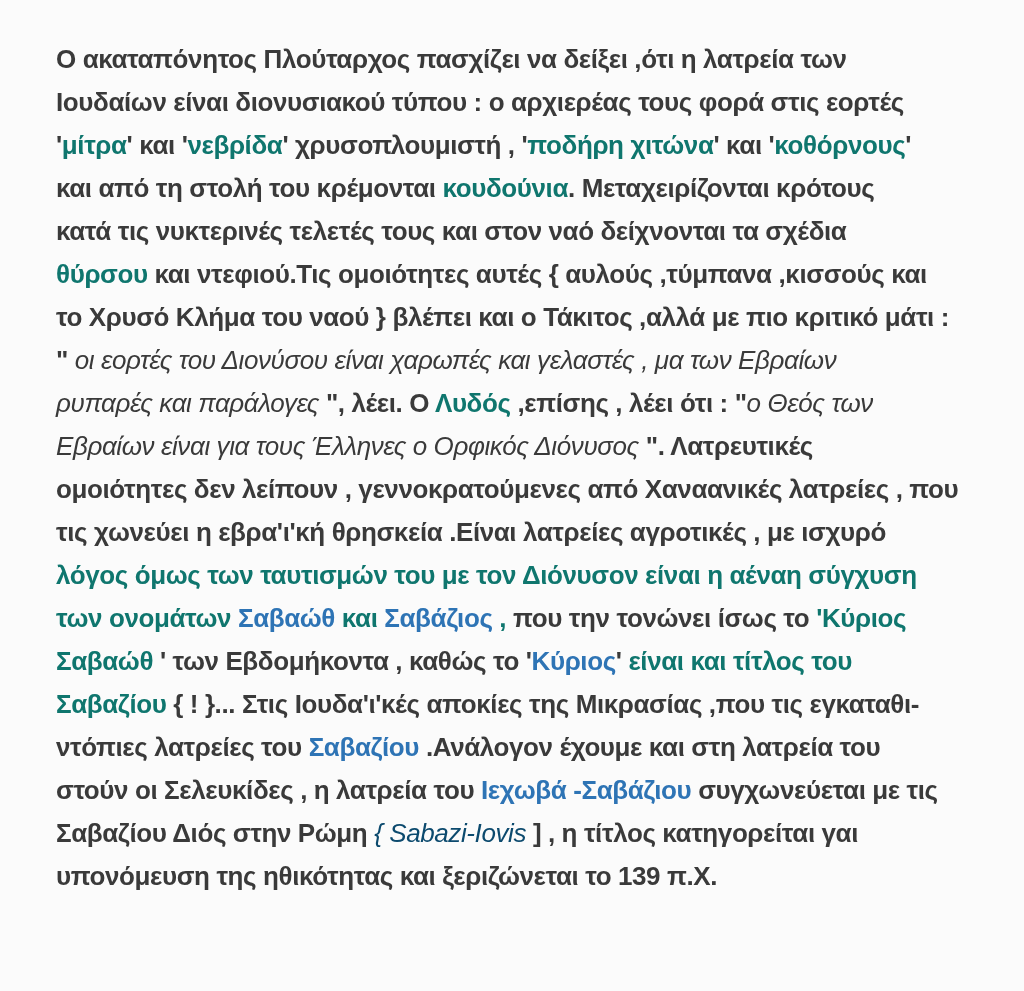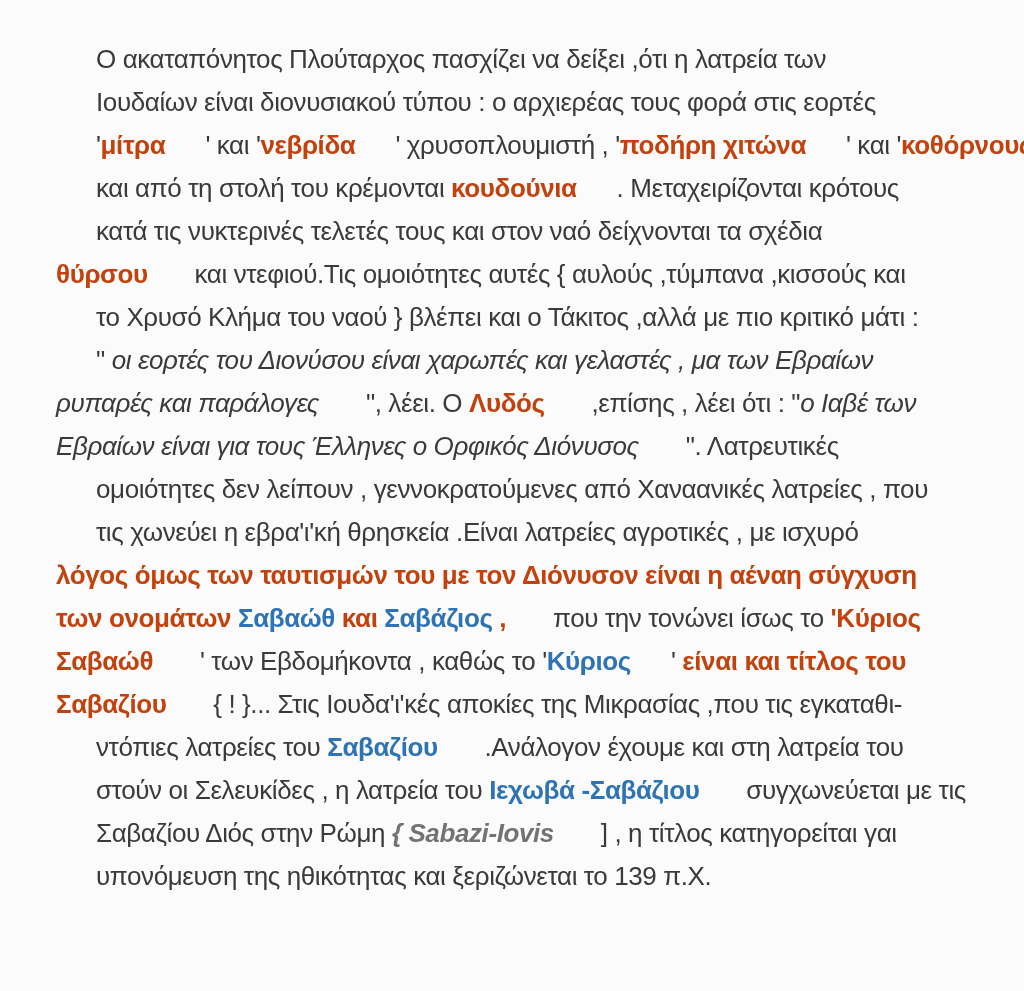--- a/index.html
+++ b/index.html
@@ -21,40 +21,40 @@
     width: 100%;
   }
   .line {
     white-space: nowrap;
     height: 43px;
     line-height: 43px;
     font-size: 26px;
     letter-spacing: -0.4px;
     color: var(--ink, #3a3a3a);
   }
-  .seg-r  { font-weight: 400; margin-left: 40px; }
-  .seg-b  { font-weight: 700; color: #c2410c; }
+  .seg-r  { font-weight: 700; }
+  .seg-b  { font-weight: 700; color: #0f766e; }
   .seg-i  { font-style: italic; text-align: right; }
-  .seg-bi { font-weight: 700; font-style: italic; color: #737373; margin-top: 48px; }
+  .seg-bi { font-weight: 400; font-style: italic; color: #0c4a6e; margin-top: 48px; }
   .seg-link { font-weight: 700; color: var(--link, #2e74b5); }
 </style>
 </head>
 <body>
 
 <div class="page">
   <div class="text-block">
       <div class="line"><span class="seg-r">Ο ακαταπόνητος Πλούταρχος  πασχίζει να δείξει ,ότι η λατρεία των</span></div>
       <div class="line"><span class="seg-r">Ιουδαίων είναι διονυσιακού τύπου : ο αρχιερέας τους φορά στις εορτές</span></div>
       <div class="line"><span class="seg-r">'</span><span class="seg-b">μίτρα</span><span class="seg-r">' και '</span><span class="seg-b">νεβρίδα</span><span class="seg-r">' χρυσοπλουμιστή , '</span><span class="seg-b">ποδήρη χιτώνα</span><span class="seg-r">' και '</span><span class="seg-b">κοθόρνους</span><span class="seg-r">'</span></div>
       <div class="line"><span class="seg-r">και από  τη στολή του κρέμονται </span><span class="seg-b">κουδούνια</span><span class="seg-r">. Μεταχειρίζονται κρότους</span></div>
       <div class="line"><span class="seg-r">κατά τις νυκτερινές τελετές τους  και στον ναό δείχνονται τα σχέδια</span></div>
       <div class="line"><span class="seg-b">θύρσου</span><span class="seg-r"> και ντεφιού.Τις ομοιότητες αυτές { αυλούς ,τύμπανα ,κισσούς και</span></div>
       <div class="line"><span class="seg-r">το Χρυσό Κλήμα του ναού } βλέπει και ο Τάκιτος ,αλλά με πιο κριτικό μάτι :</span></div>
       <div class="line"><span class="seg-r">" </span><span class="seg-i">οι εορτές του Διονύσου είναι χαρωπές και γελαστές , μα των Εβραίων</span></div>
-      <div class="line"><span class="seg-i">ρυπαρές και παράλογες </span><span class="seg-r">", λέει. Ο </span><span class="seg-b">Λυδός</span><span class="seg-r"> ,επίσης , λέει ότι : "</span><span class="seg-i">ο Ιαβέ των</span></div>
+      <div class="line"><span class="seg-i">ρυπαρές και παράλογες </span><span class="seg-r">", λέει. Ο </span><span class="seg-b">Λυδός</span><span class="seg-r"> ,επίσης , λέει ότι : "</span><span class="seg-i">ο Θεός των</span></div>
       <div class="line"><span class="seg-i">Εβραίων είναι για τους Έλληνες ο Ορφικός Διόνυσος </span><span class="seg-r">". Λατρευτικές</span></div>
       <div class="line"><span class="seg-r">ομοιότητες δεν λείπουν , γεννοκρατούμενες από Χαναανικές λατρείες , που</span></div>
       <div class="line"><span class="seg-r">τις χωνεύει η εβρα'ι'κή θρησκεία .Είναι λατρείες  αγροτικές , με ισχυρό</span></div>
       <div class="line"><span class="seg-b">λόγος όμως των ταυτισμών του με τον Διόνυσον είναι η αέναη σύγχυση</span></div>
       <div class="line"><span class="seg-b">των ονομάτων </span><span class="seg-link">Σαβαώθ</span><span class="seg-b"> και </span><span class="seg-link">Σαβάζιος</span><span class="seg-b"> , </span><span class="seg-r">που την τονώνει ίσως το </span><span class="seg-b">'Κύριος</span></div>
       <div class="line"><span class="seg-b">Σαβαώθ</span><span class="seg-r"> ' των Εβδομήκοντα , καθώς το '</span><span class="seg-link">Κύριος</span><span class="seg-r">' </span><span class="seg-b">είναι και τίτλος του</span></div>
       <div class="line"><span class="seg-b">Σαβαζίου</span><span class="seg-r"> { ! }... Στις Ιουδα'ι'κές αποκίες της Μικρασίας ,που τις εγκαταθι-</span></div>
       <div class="line"><span class="seg-r">ντόπιες λατρείες του </span><span class="seg-link">Σαβαζίου</span><span class="seg-r"> .Ανάλογον έχουμε και στη λατρεία του</span></div>
       <div class="line"><span class="seg-r">στούν οι Σελευκίδες , η λατρεία του </span><span class="seg-link">Ιεχωβά -Σαβάζιου</span><span class="seg-r"> συγχωνεύεται με τις</span></div>
       <div class="line"><span class="seg-r">Σαβαζίου Διός στην Ρώμη </span><span class="seg-bi">{ Sabazi-Iovis</span><span class="seg-r"> ] , η τίτλος κατηγορείται γαι</span></div>

